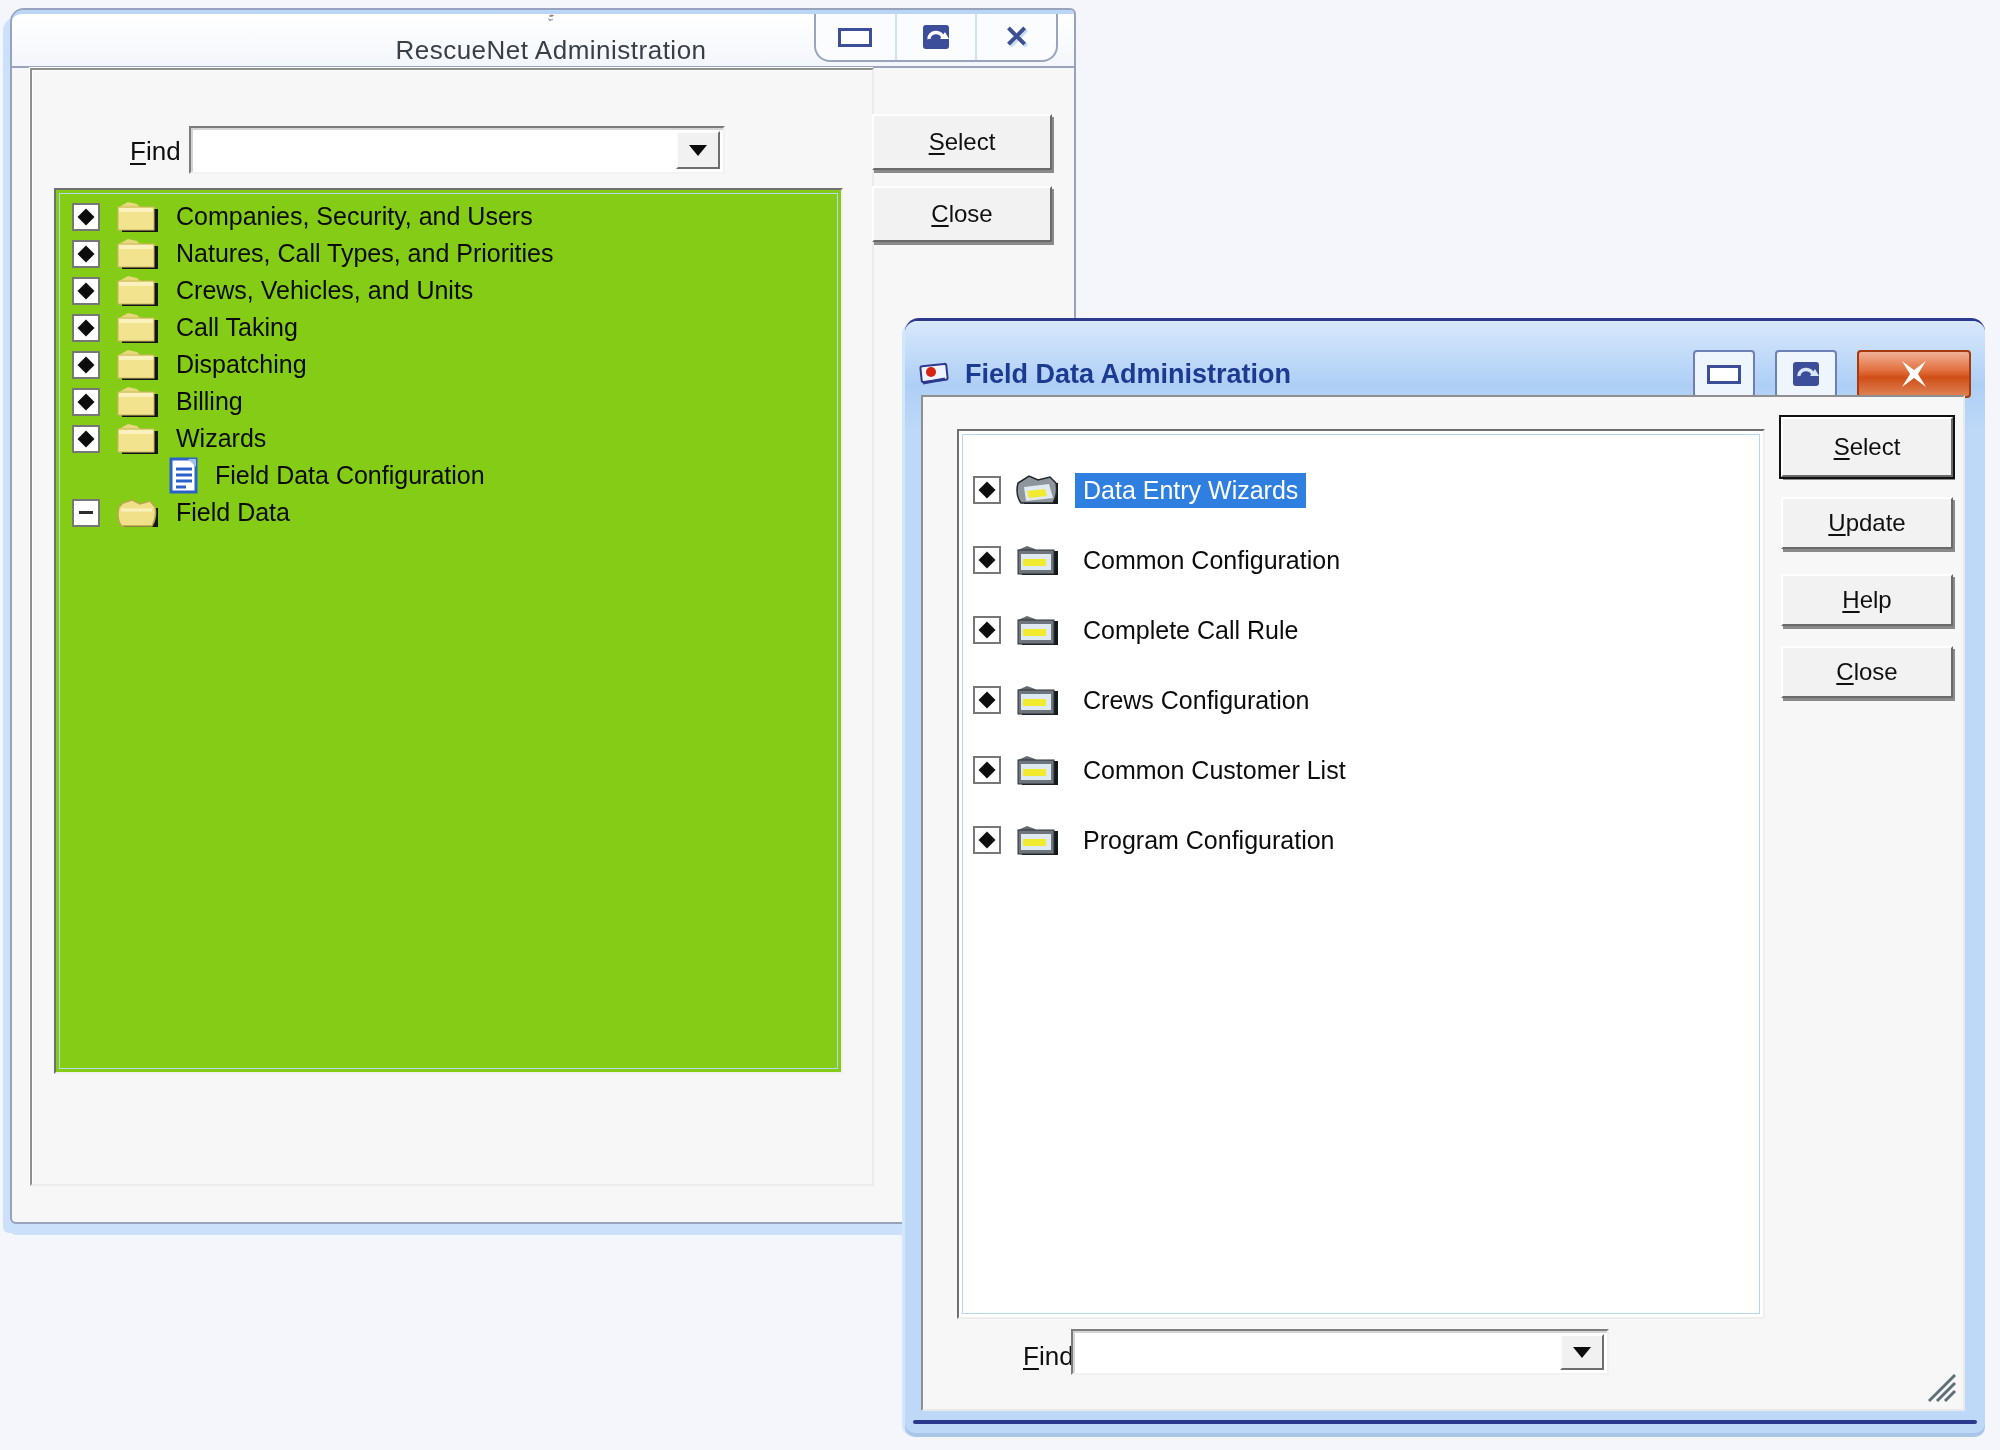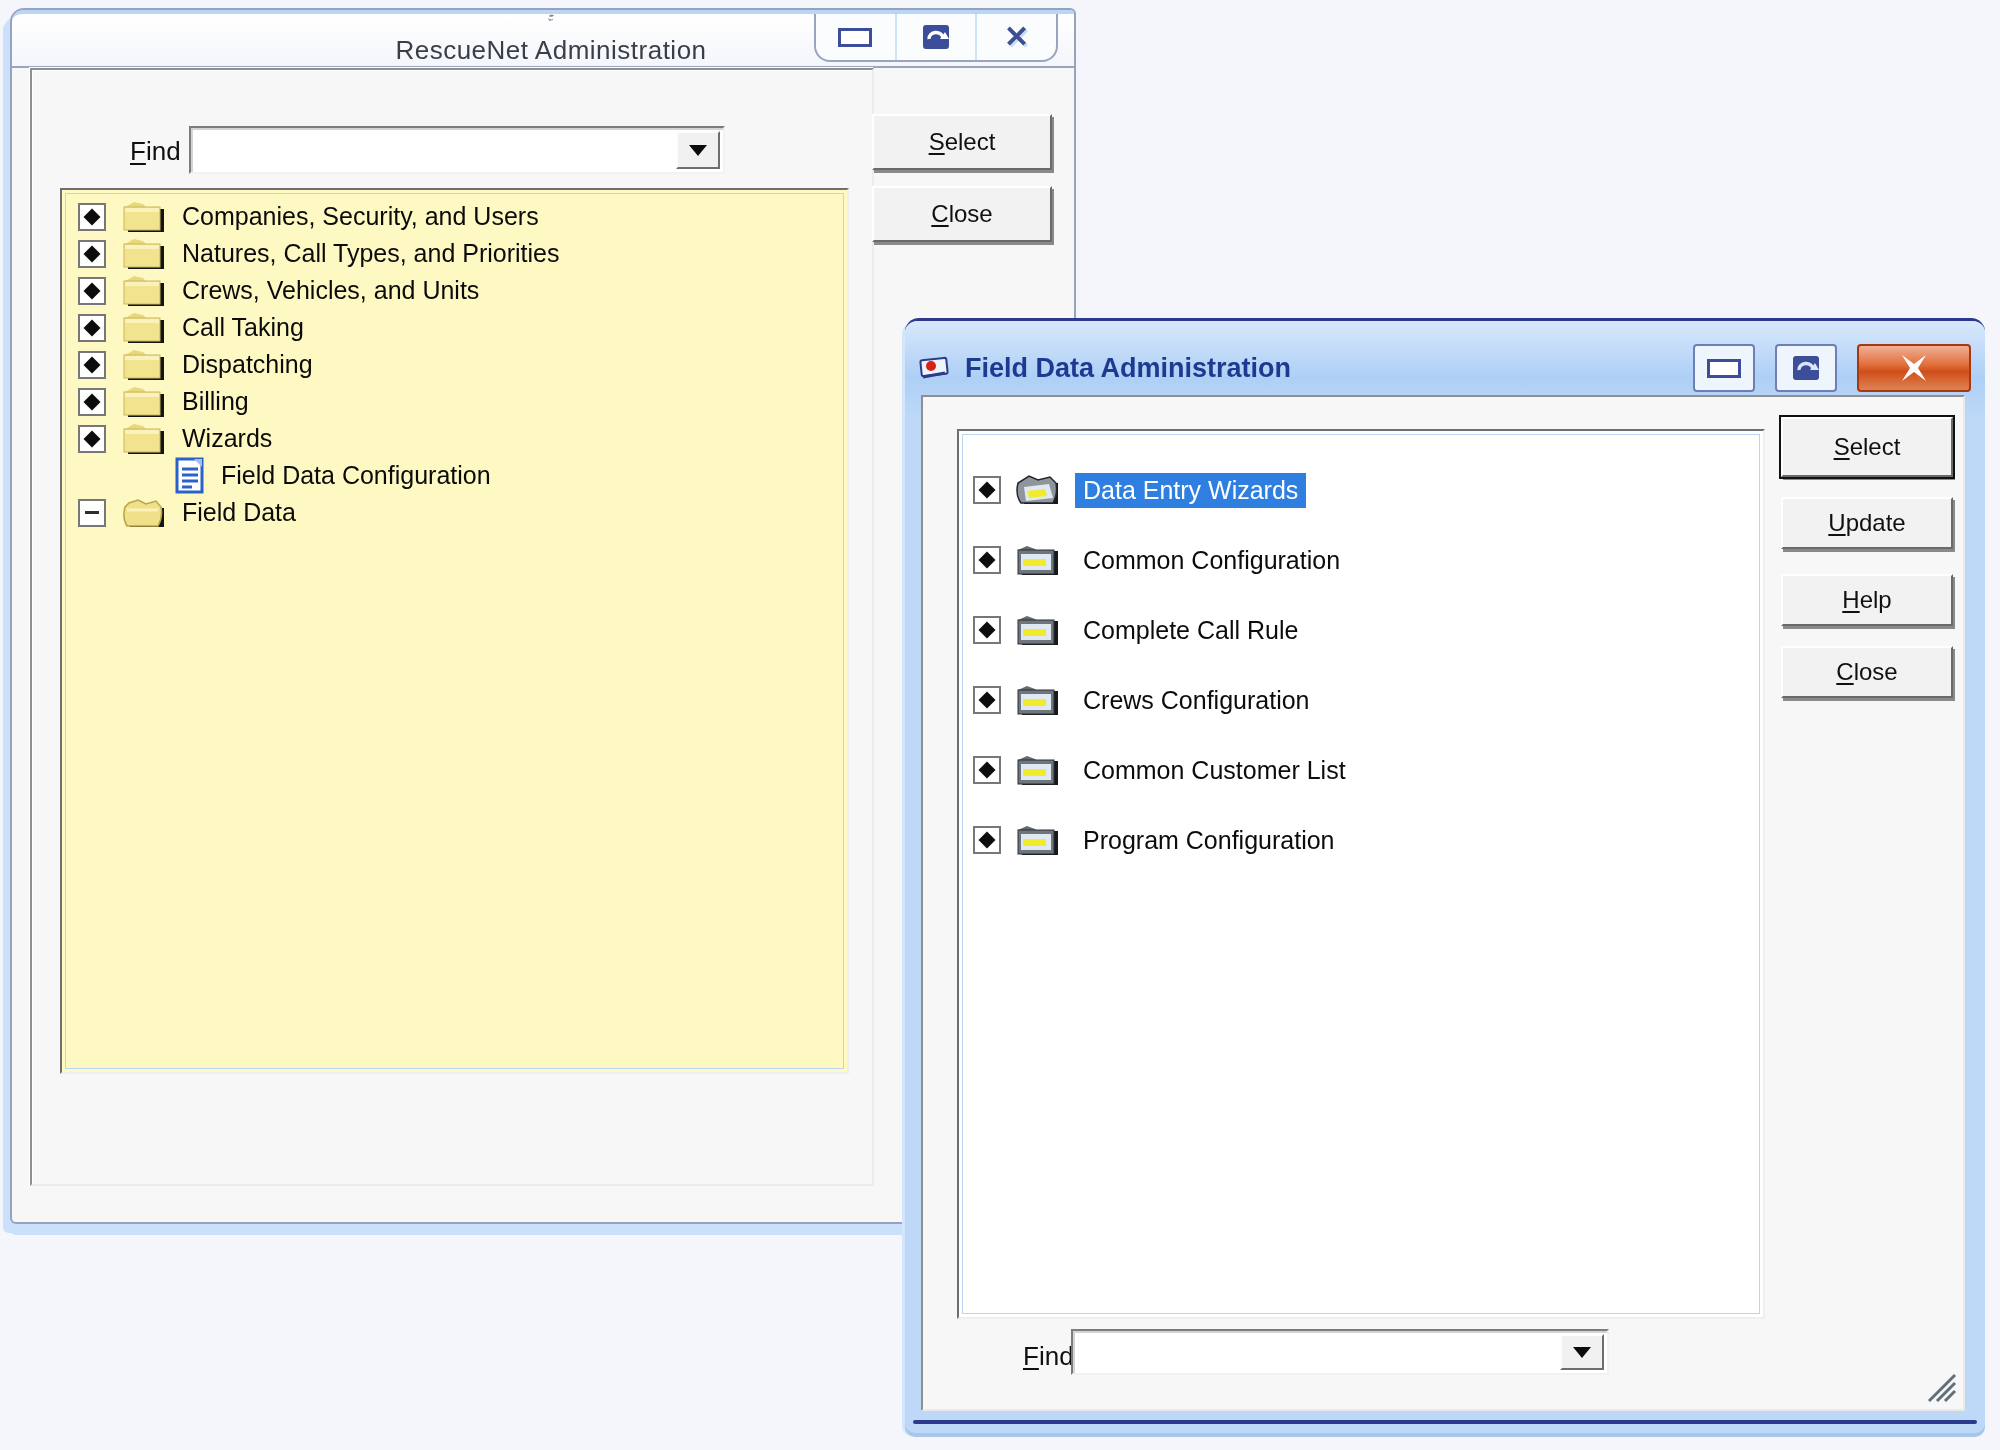--- a/index.html
+++ b/index.html
@@ -56,22 +56,22 @@
     font-size:24px;font-family:"Liberation Sans",sans-serif;background:transparent;
   }
   .combo .drop{
     position:absolute;right:3px;top:3px;bottom:3px;width:40px;
     background:#f1f1f1;border:2px solid;border-color:#fdfdfd #6e6e6e #6e6e6e #fdfdfd;
     display:flex;align-items:center;justify-content:center;cursor:default;
   }
   .arrow-down{width:0;height:0;border-left:9px solid transparent;border-right:9px solid transparent;border-top:11px solid #0c0c0c;}
 
   .treebox{
-    position:absolute;left:48px;top:178px;width:789px;height:886px;
-    background:#fef9c3;border:2px solid;border-color:#6f6f6f #efefef #efefef #6f6f6f;
+    position:absolute;left:42px;top:178px;width:789px;height:886px;
+    background:#84cc16;border:2px solid;border-color:#6f6f6f #efefef #efefef #6f6f6f;
     padding-top:8px;box-sizing:border-box;
   }
   .innerline{position:absolute;inset:3px;border:1px solid #b5d7f3;pointer-events:none;}
 
   .trow{display:flex;align-items:center;height:37px;padding-left:16px;gap:15px;font-size:25px;color:#0b0b0b;cursor:default;}
   .trow.child{padding-left:112px;}
   .expandbox{width:28px;height:28px;min-width:28px;border:2px solid #777;background:#fff;display:flex;align-items:center;justify-content:center;box-sizing:border-box;}
   .diamond{width:12px;height:12px;background:#0c0c0c;transform:rotate(45deg);}
   .minus{width:14px;height:3px;background:#2e2e2e;}
   .icon-svg{display:block;}
@@ -96,21 +96,21 @@
     box-shadow:0 4px 0 #a9c6e8, -3px 3px 0 #d4e6fb;
   }
   .win2::after{
     content:"";position:absolute;left:8px;right:8px;bottom:9px;height:4px;
     background:#2c3a8e;border-radius:3px;
   }
   .win2 .titlebar{
     position:absolute;left:0;top:0;right:0;height:74px;
     background:linear-gradient(180deg,#d8e8fc,#aecff5 60%,#bcd8f7);
     border-radius:12px 12px 0 0;
-    display:flex;align-items:center;gap:14px;padding:10px 14px;
+    display:flex;align-items:center;gap:14px;padding:16px 14px;
   }
   .win2 .title{font-size:27px;font-weight:bold;color:#1d3a91;flex:1;}
   .cap2{
     width:58px;height:44px;background:#eef5fd;border:2px solid #6d7fb4;border-radius:4px;
     display:flex;align-items:center;justify-content:center;margin-left:6px;cursor:default;
   }
   .cap2.close2{
     width:110px;
     background:linear-gradient(#f0b096,#e2703e 42%,#d04f18 58%,#de8254);
     border-color:#a8380e;

